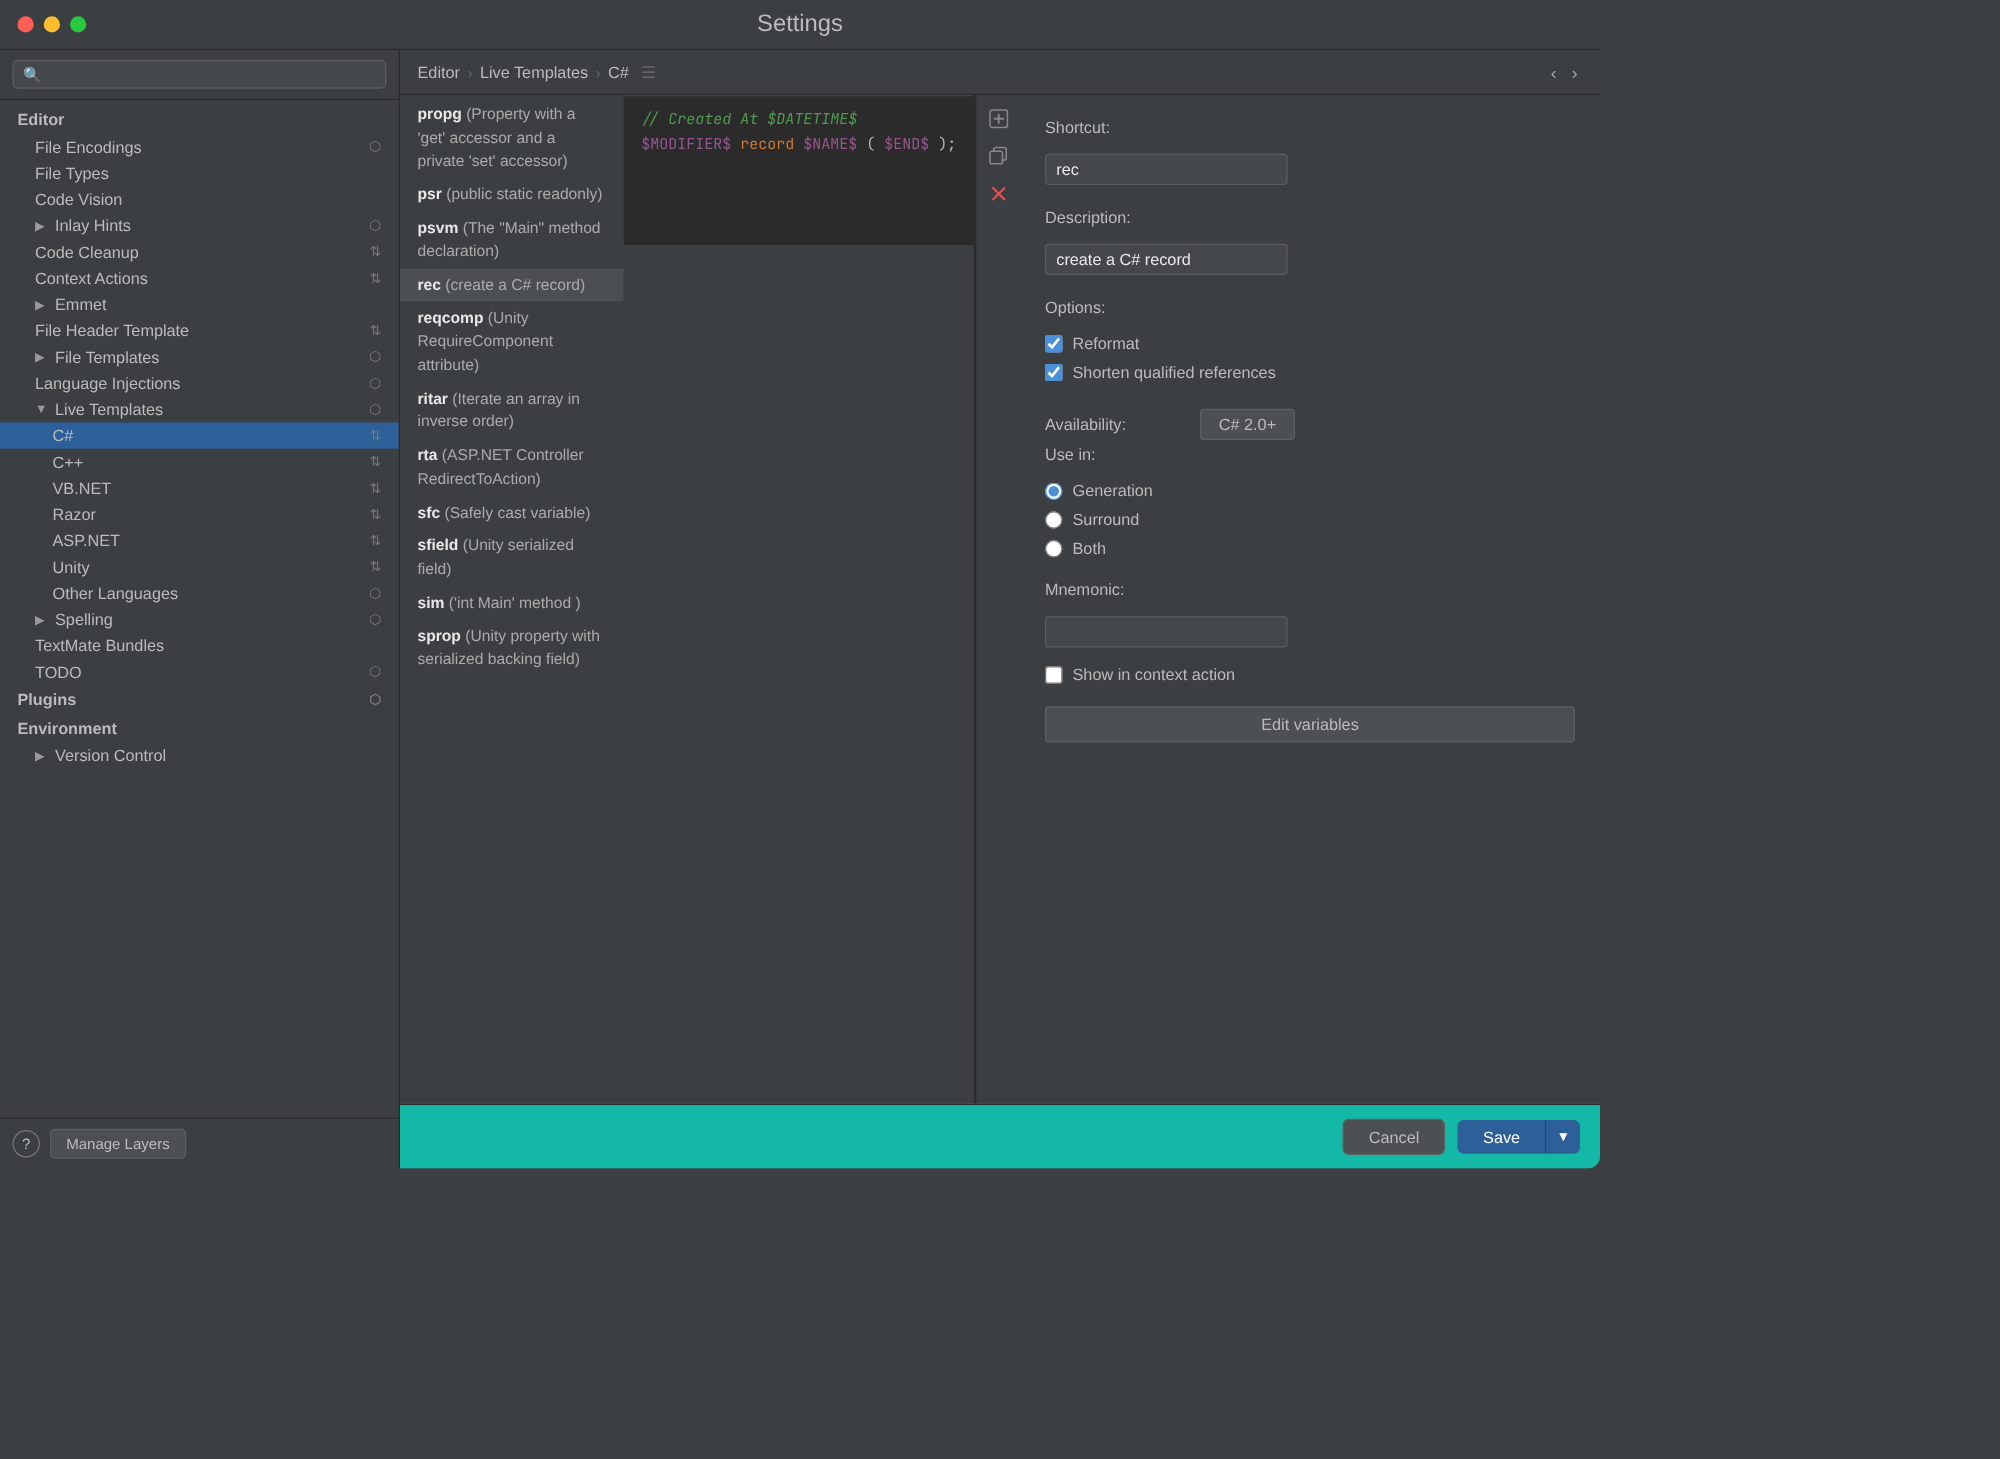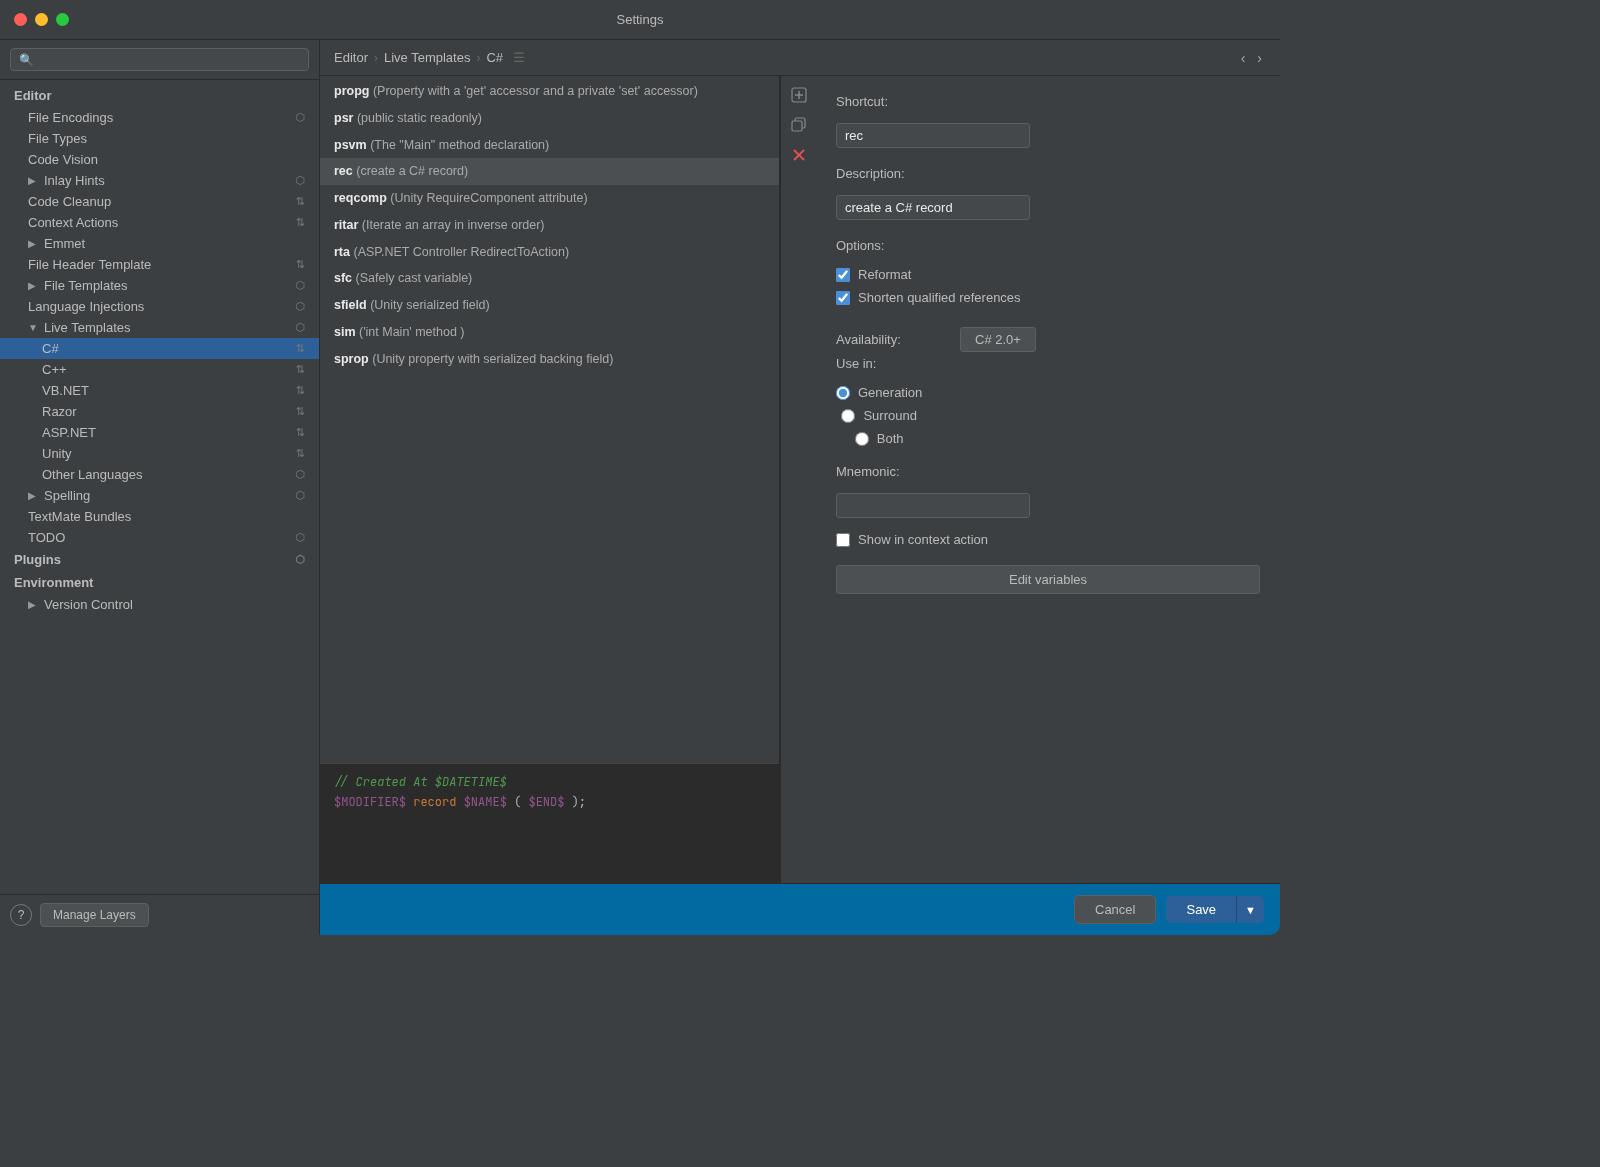--- a/index.html
+++ b/index.html
@@ -37,21 +37,21 @@
       width: 13px;
       height: 13px;
       border-radius: 50%;
       display: flex; align-items: center; justify-content: center;
     }
     .tl-red { background: #ff5f56; }
     .tl-yellow { background: #ffbd2e; }
     .tl-green { background: #27c93f; }
     .title-text {
       color: #bbbbbb;
-      font-size: 13px;
+      font-size: 19px;
     }
 
     
     .main-layout {
       display: flex;
       flex: 1;
       overflow: hidden;
     }
 
     
@@ -215,21 +215,21 @@
       flex: 1;
       display: flex;
       overflow: hidden;
     }
 
     
     .template-list-panel {
       width: 460px;
       border-right: 1px solid #2b2b2b;
       display: flex;
-      flex-direction: column;
+      flex-direction: row;
       overflow: hidden;
       flex-shrink: 0;
     }
 
     .template-list {
       flex: 1;
       overflow-y: auto;
       padding: 2px 0;
     }
     .template-list::-webkit-scrollbar { width: 6px; }
@@ -373,21 +373,20 @@
 
     .radio-group {
       display: flex;
       flex-direction: column;
       gap: 8px;
     }
     .radio-row {
       display: flex;
       align-items: center;
       gap: 8px;
-      justify-content: center;
     }
     .radio-row input[type="radio"] {
       accent-color: #4a90d9;
       width: 14px;
       height: 14px;
     }
     .radio-label {
       color: #bbbbbb;
       font-size: 13px;
     }
@@ -414,21 +413,21 @@
       cursor: pointer;
       font-size: 13px;
       text-align: center;
       margin-top: 4px;
     }
 
     
     .bottom-bar {
       height: 52px;
       border-top: 1px solid #2b2b2b;
-      background: #0369a1;
+      background: #14b8a6;
       display: flex;
       align-items: center;
       justify-content: flex-end;
       padding: 0 16px;
       gap: 10px;
     }
     .cancel-btn {
       background: #4c5052;
       border: 1px solid #5c6060;
       color: #bbbbbb;

